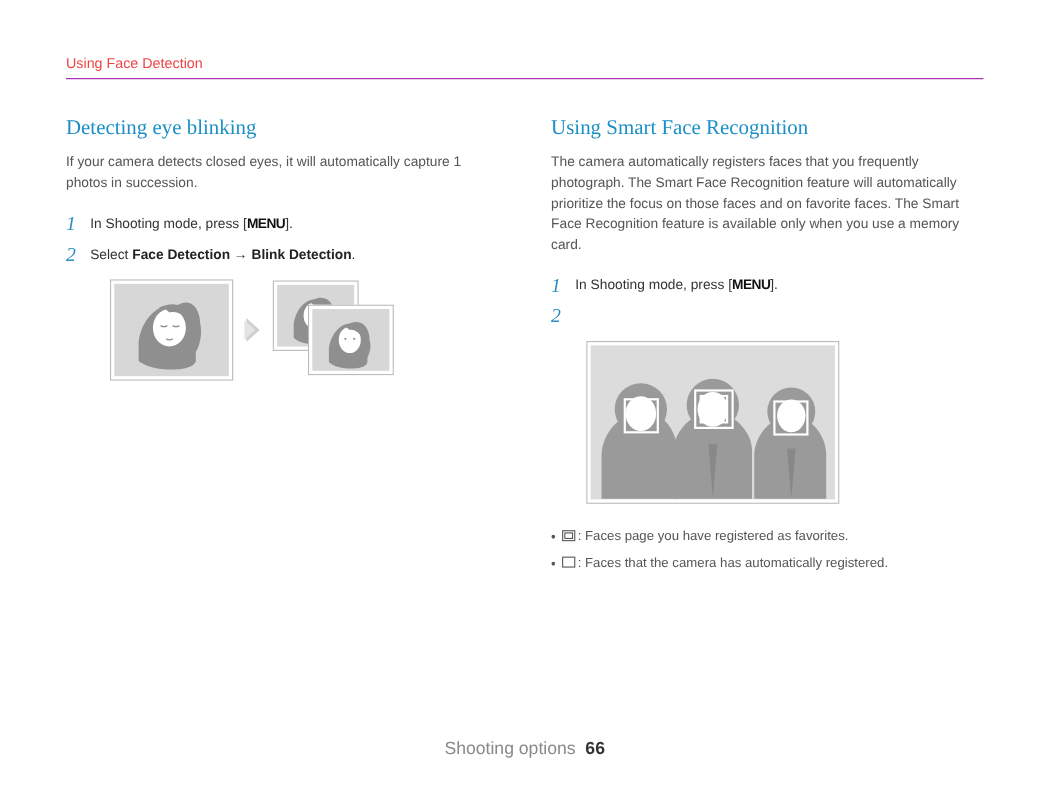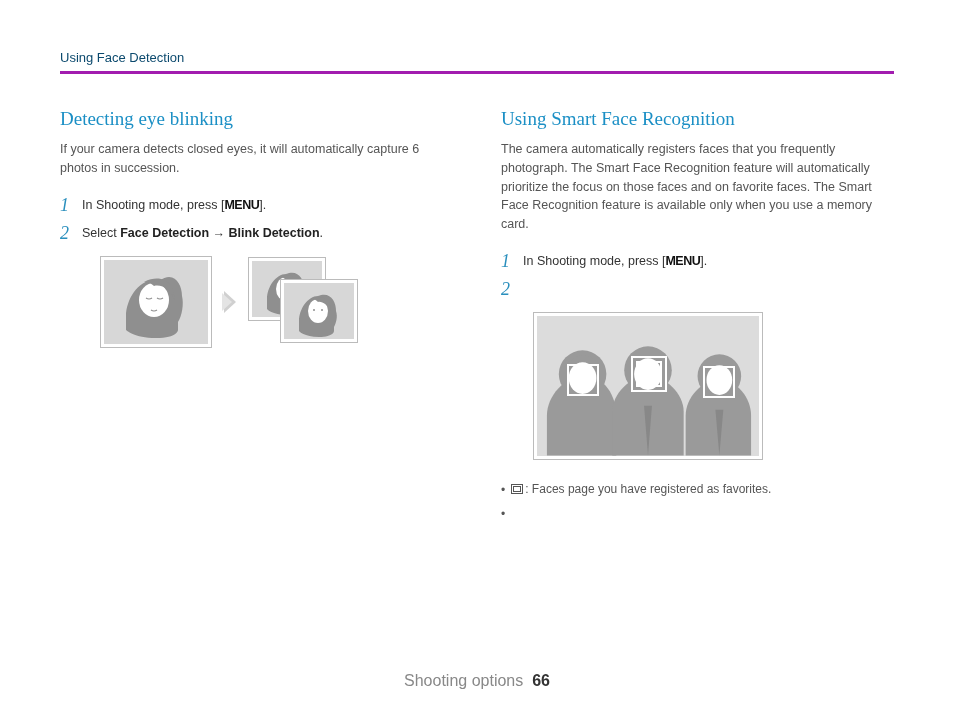--- a/index.html
+++ b/index.html
@@ -7,23 +7,23 @@
     width: 954px;
     height: 720px;
     background: #fff;
     font-family: Arial, Helvetica, sans-serif;
     color: #4a4a4a;
     position: relative;
     padding: 50px 60px 40px 60px;
   }
   .breadcrumb {
     font-size: 13px;
-    color: #0c4a6e;
+    color: #ef4444;
     font-weight: 300;
-    border-bottom: 3px solid #a21caf;
+    border-bottom: 1px solid #a21caf;
     padding-bottom: 6px;
     margin-bottom: 34px;
   }
   .columns {
     display: flex;
     gap: 48px;
   }
   .col { flex: 1; }
   .section-title {
     color: #1b8fc5;
@@ -143,21 +143,21 @@
 </style>
 </head>
 <body>
 
 <div class="breadcrumb">Using Face Detection</div>
 
 <div class="columns">
 
   <div class="col">
     <div class="section-title">Detecting eye blinking</div>
-    <div class="intro">If your camera detects closed eyes, it will automatically capture 6 photos in succession.</div>
+    <div class="intro">If your camera detects closed eyes, it will automatically capture 1 photos in succession.</div>
 
     <div class="step">
       <span class="step-num">1</span>
       <span class="step-text">
         <span>In Shooting mode, press [</span><span class="menu-label">MENU</span><span>].</span>
       </span>
     </div>
 
     <div class="step">
       <span class="step-num">2</span>
@@ -257,20 +257,23 @@
 
     <div class="bullets">
       <div class="row">
         <span class="dot">•</span>
         <span>
           <span class="sqicon double"></span><span>: Faces page you have registered as favorites.</span><br>
         </span>
       </div>
       <div class="row">
         <span class="dot">•</span>
+        <span>
+          <span class="sqicon"></span><span>: Faces that the camera has automatically registered.</span>
+        </span>
       </div>
     </div>
 
   </div>
 </div>
 
 <div class="footer">
   <span>Shooting options</span>&nbsp;&nbsp;<span class="pg">66</span>
 </div>
 

